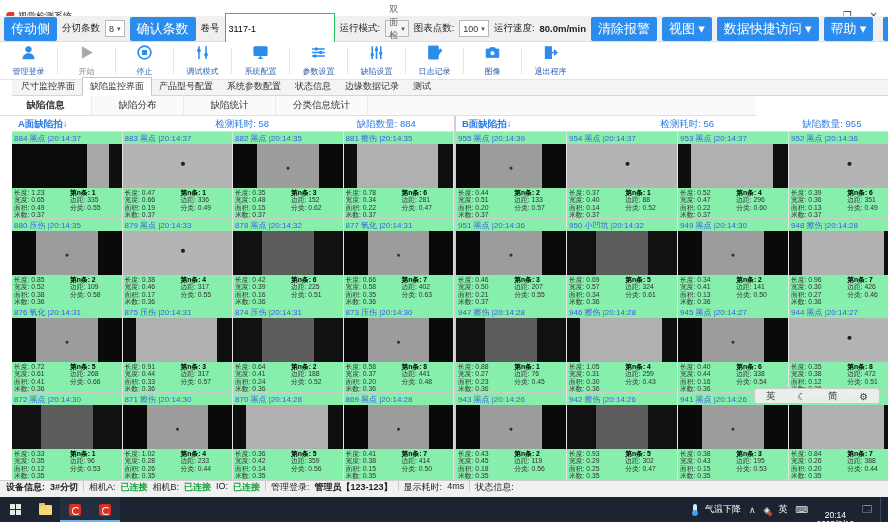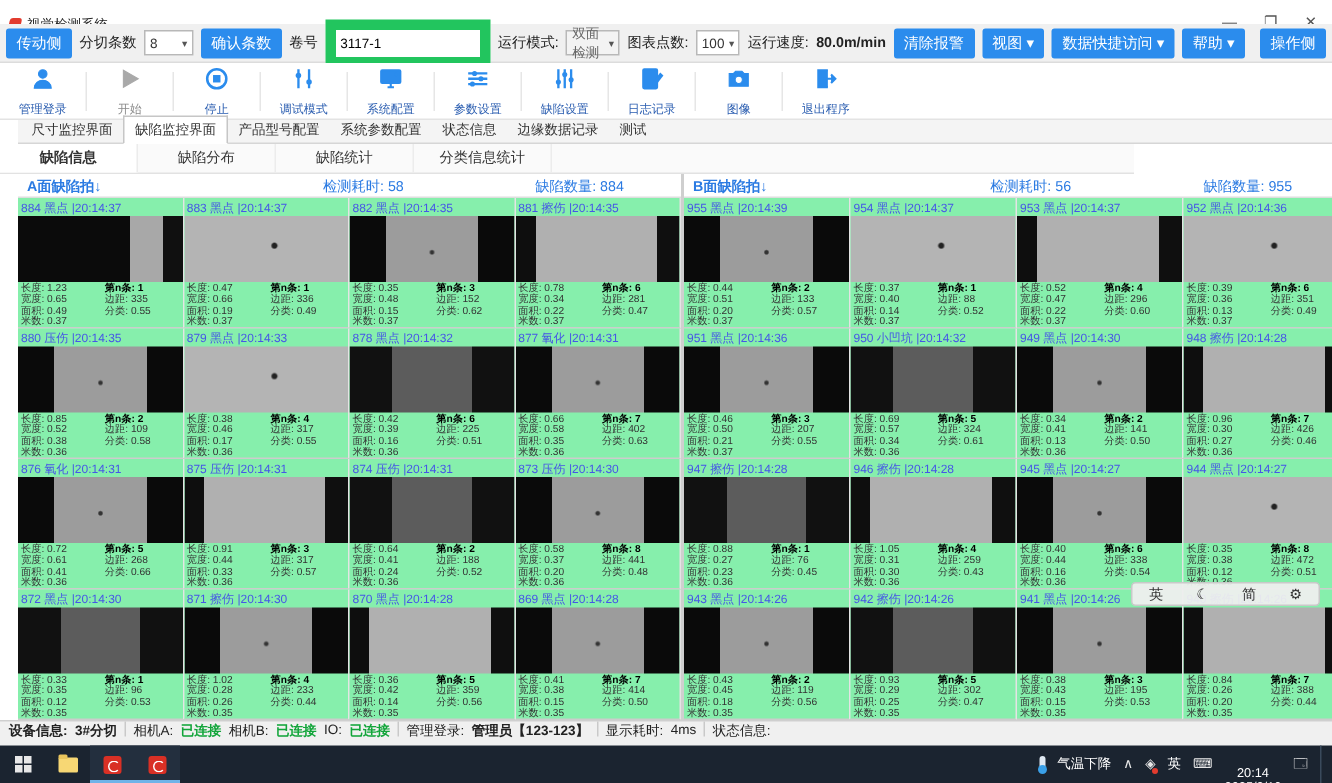--- a/index.html
+++ b/index.html
@@ -9,29 +9,29 @@
 
   
   .titlebar { height:16px; display:flex; align-items:center; gap:4px; padding:16px 6px 0; background:#fff; font-size:9px; color:#222; }
   .applogo { width:8px; height:8px; background:#e23b2e; border-radius:2px; transform:skewX(-12deg); }
   .winctl { position:absolute; top:10px; right:10px; display:flex; gap:18px; font-size:10px; color:#555; }
   .winctl span { cursor:default; }
 
   
   .controls { position:absolute; top:16px; left:0; width:888px; height:26px; background:#f0f0f0;
     border-bottom:1px solid #dcdcdc; display:flex; align-items:center; gap:5px; padding:0 4px; font-size:9.5px; color:#222; }
-  .bbtn { background:#2b8ced; color:#fff; border:none; border-radius:2px; padding:3px 7px; font-size:10px;
-    font-family:Liberation Sans, sans-serif; white-space:nowrap; }
+  .bbtn { background:#2b8ced; color:#fff; border:none; border-radius:2px; padding:3px 7px; font-size:13px;
+    font-family:Liberation Serif, serif; white-space:nowrap; }
   .lbl { white-space:nowrap; color:#222; }
   .bold { font-weight:bold; }
   .select { background:#fff; border:1px solid #b8b8b8; height:17px; display:flex; align-items:center;
     justify-content:space-between; padding:0 3px; font-size:9px; color:#333; gap:3px; }
   .select.gray { background:#f3f3f3; color:#666; }
   .car { font-size:7px; color:#555; }
-  .tinput { height:32px; border:7px solid #22c55e; font-size:9px; padding:0 3px; width:110px; font-family:inherit; }
+  .tinput { height:32px; border:1px solid #22c55e; font-size:9px; padding:0 3px; width:110px; font-family:inherit; }
   .spacer { flex:1; }
 
   
   .actionbar { position:absolute; top:42px; left:0; width:888px; height:38px; background:#fff;
     border-bottom:1px solid #e3e3e3; display:flex; align-items:center; }
   .action { width:57px; display:flex; flex-direction:column; align-items:center; gap:1px; color:#2b8ced; }
   .action svg { width:17px; height:17px; fill:currentColor; stroke:currentColor; }
   .action .alabel { font-size:8px; color:#2a5db0; white-space:nowrap; }
   .action.muted { color:#a9a9a9; } .action.muted .alabel { color:#8a8a8a; }
   .adiv { width:1px; height:26px; background:#e6e6e6; }

